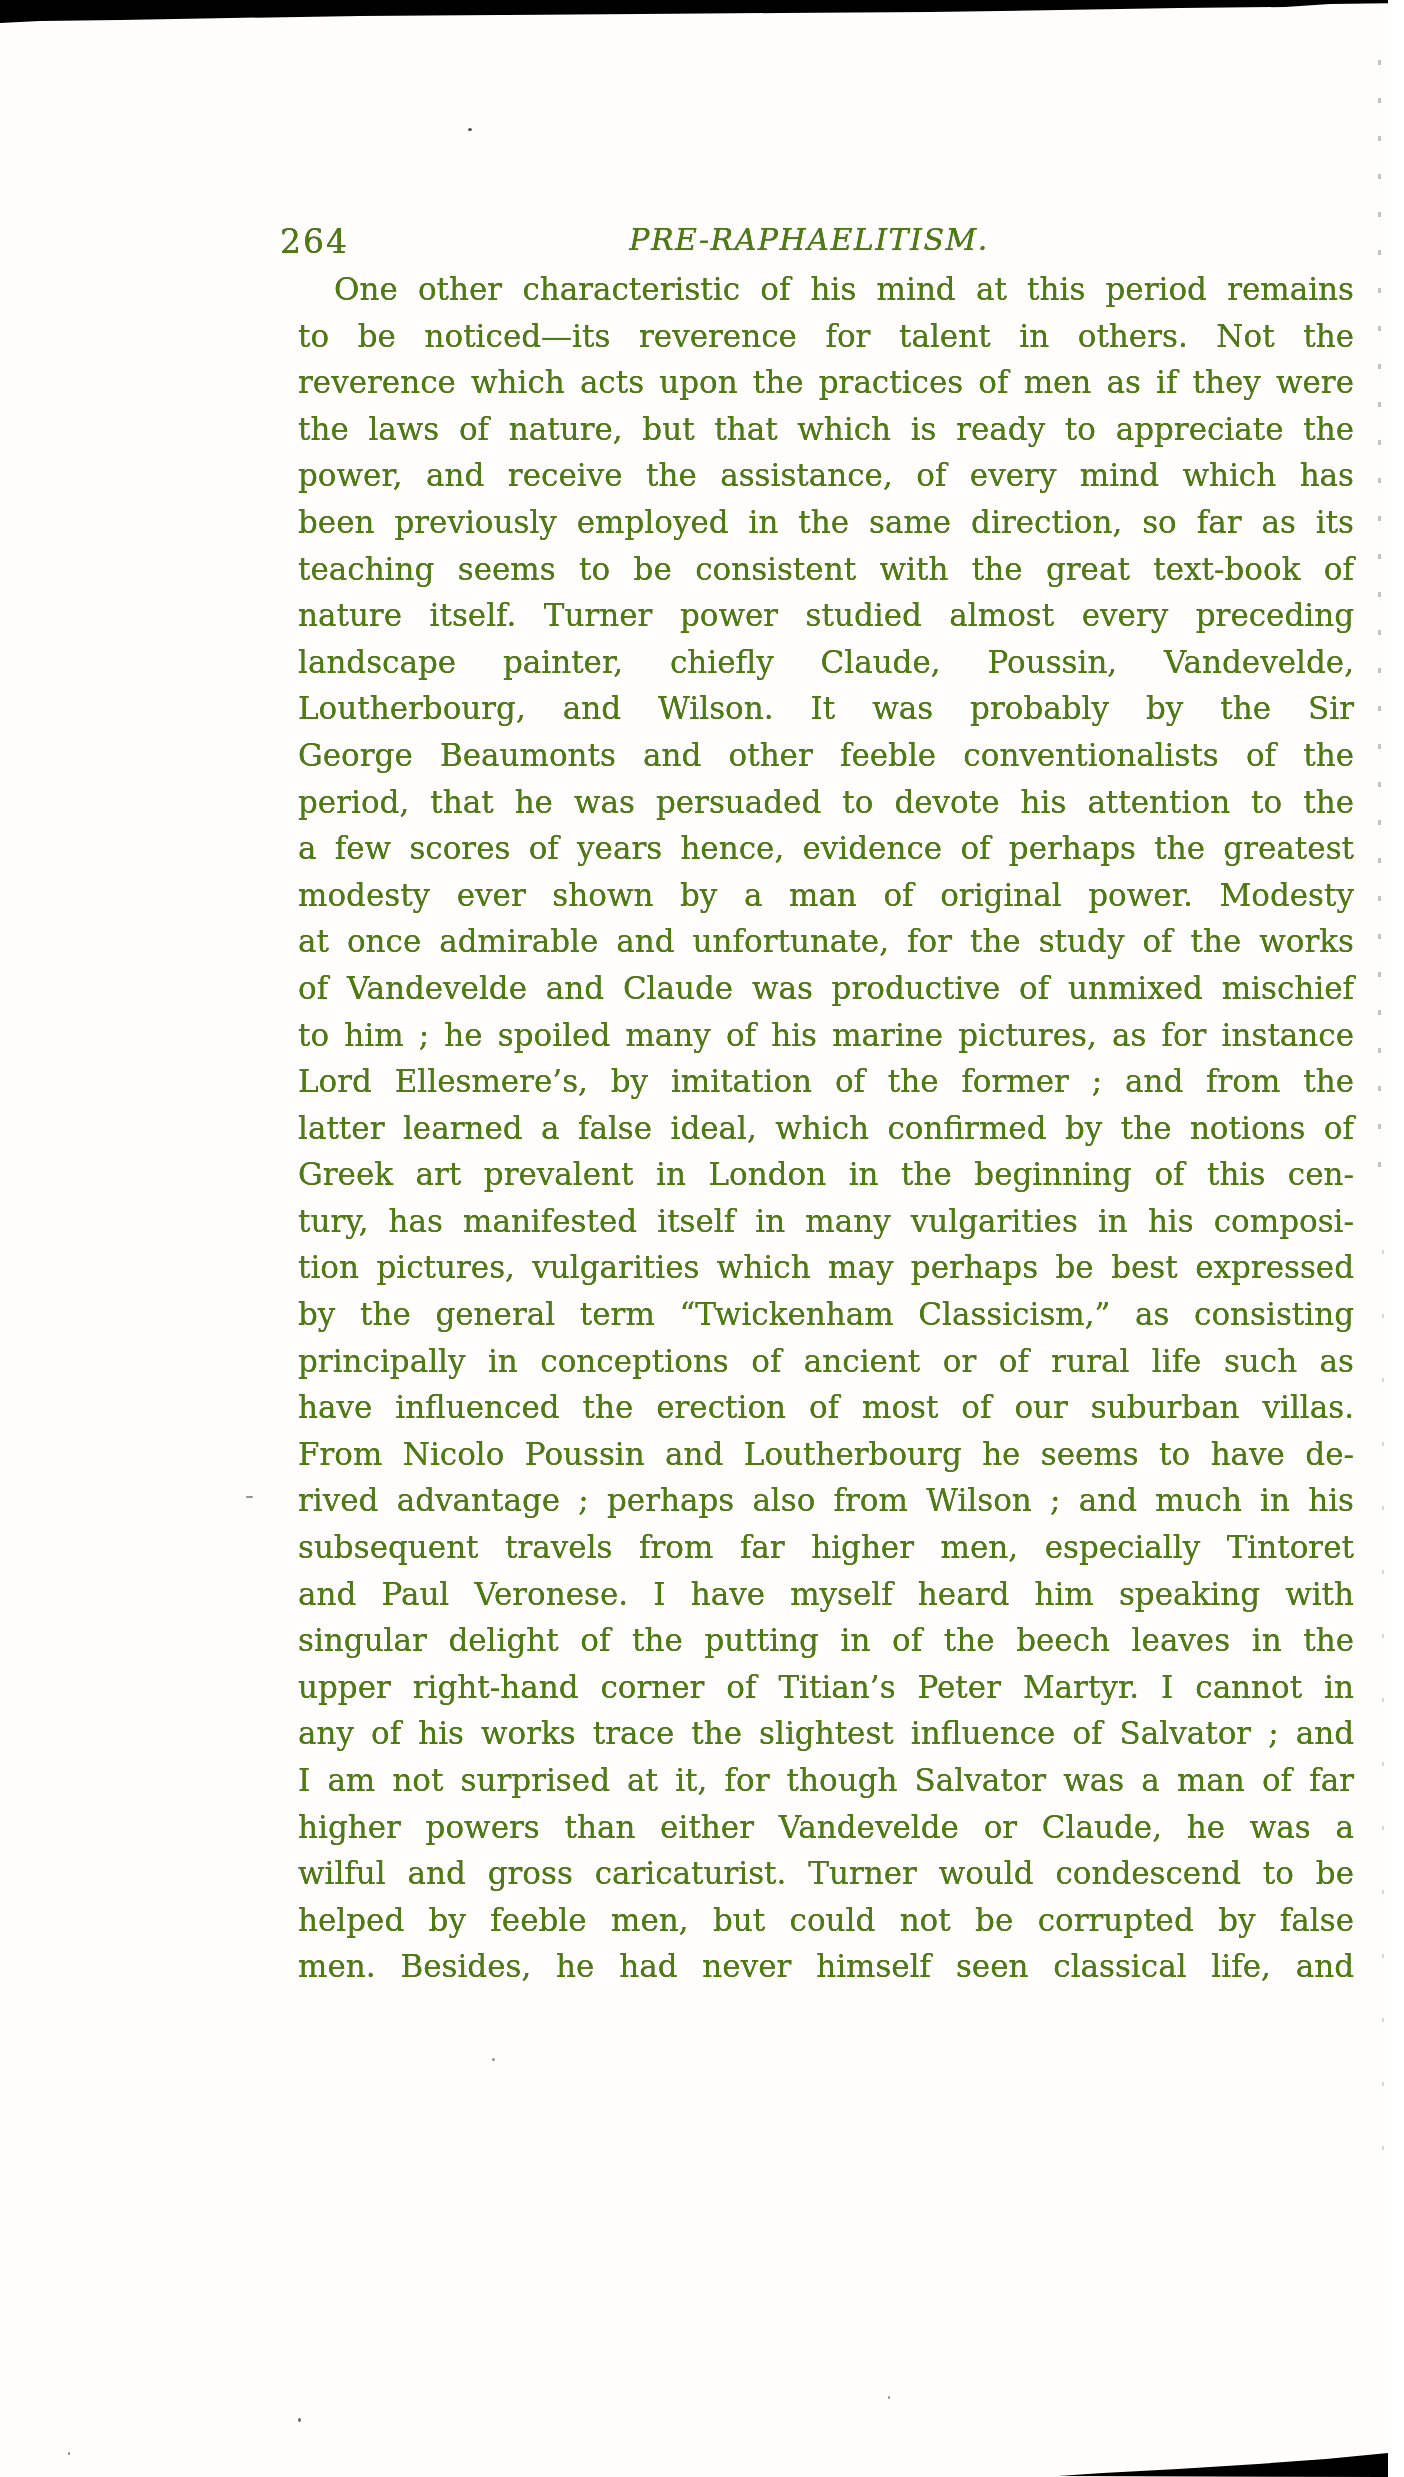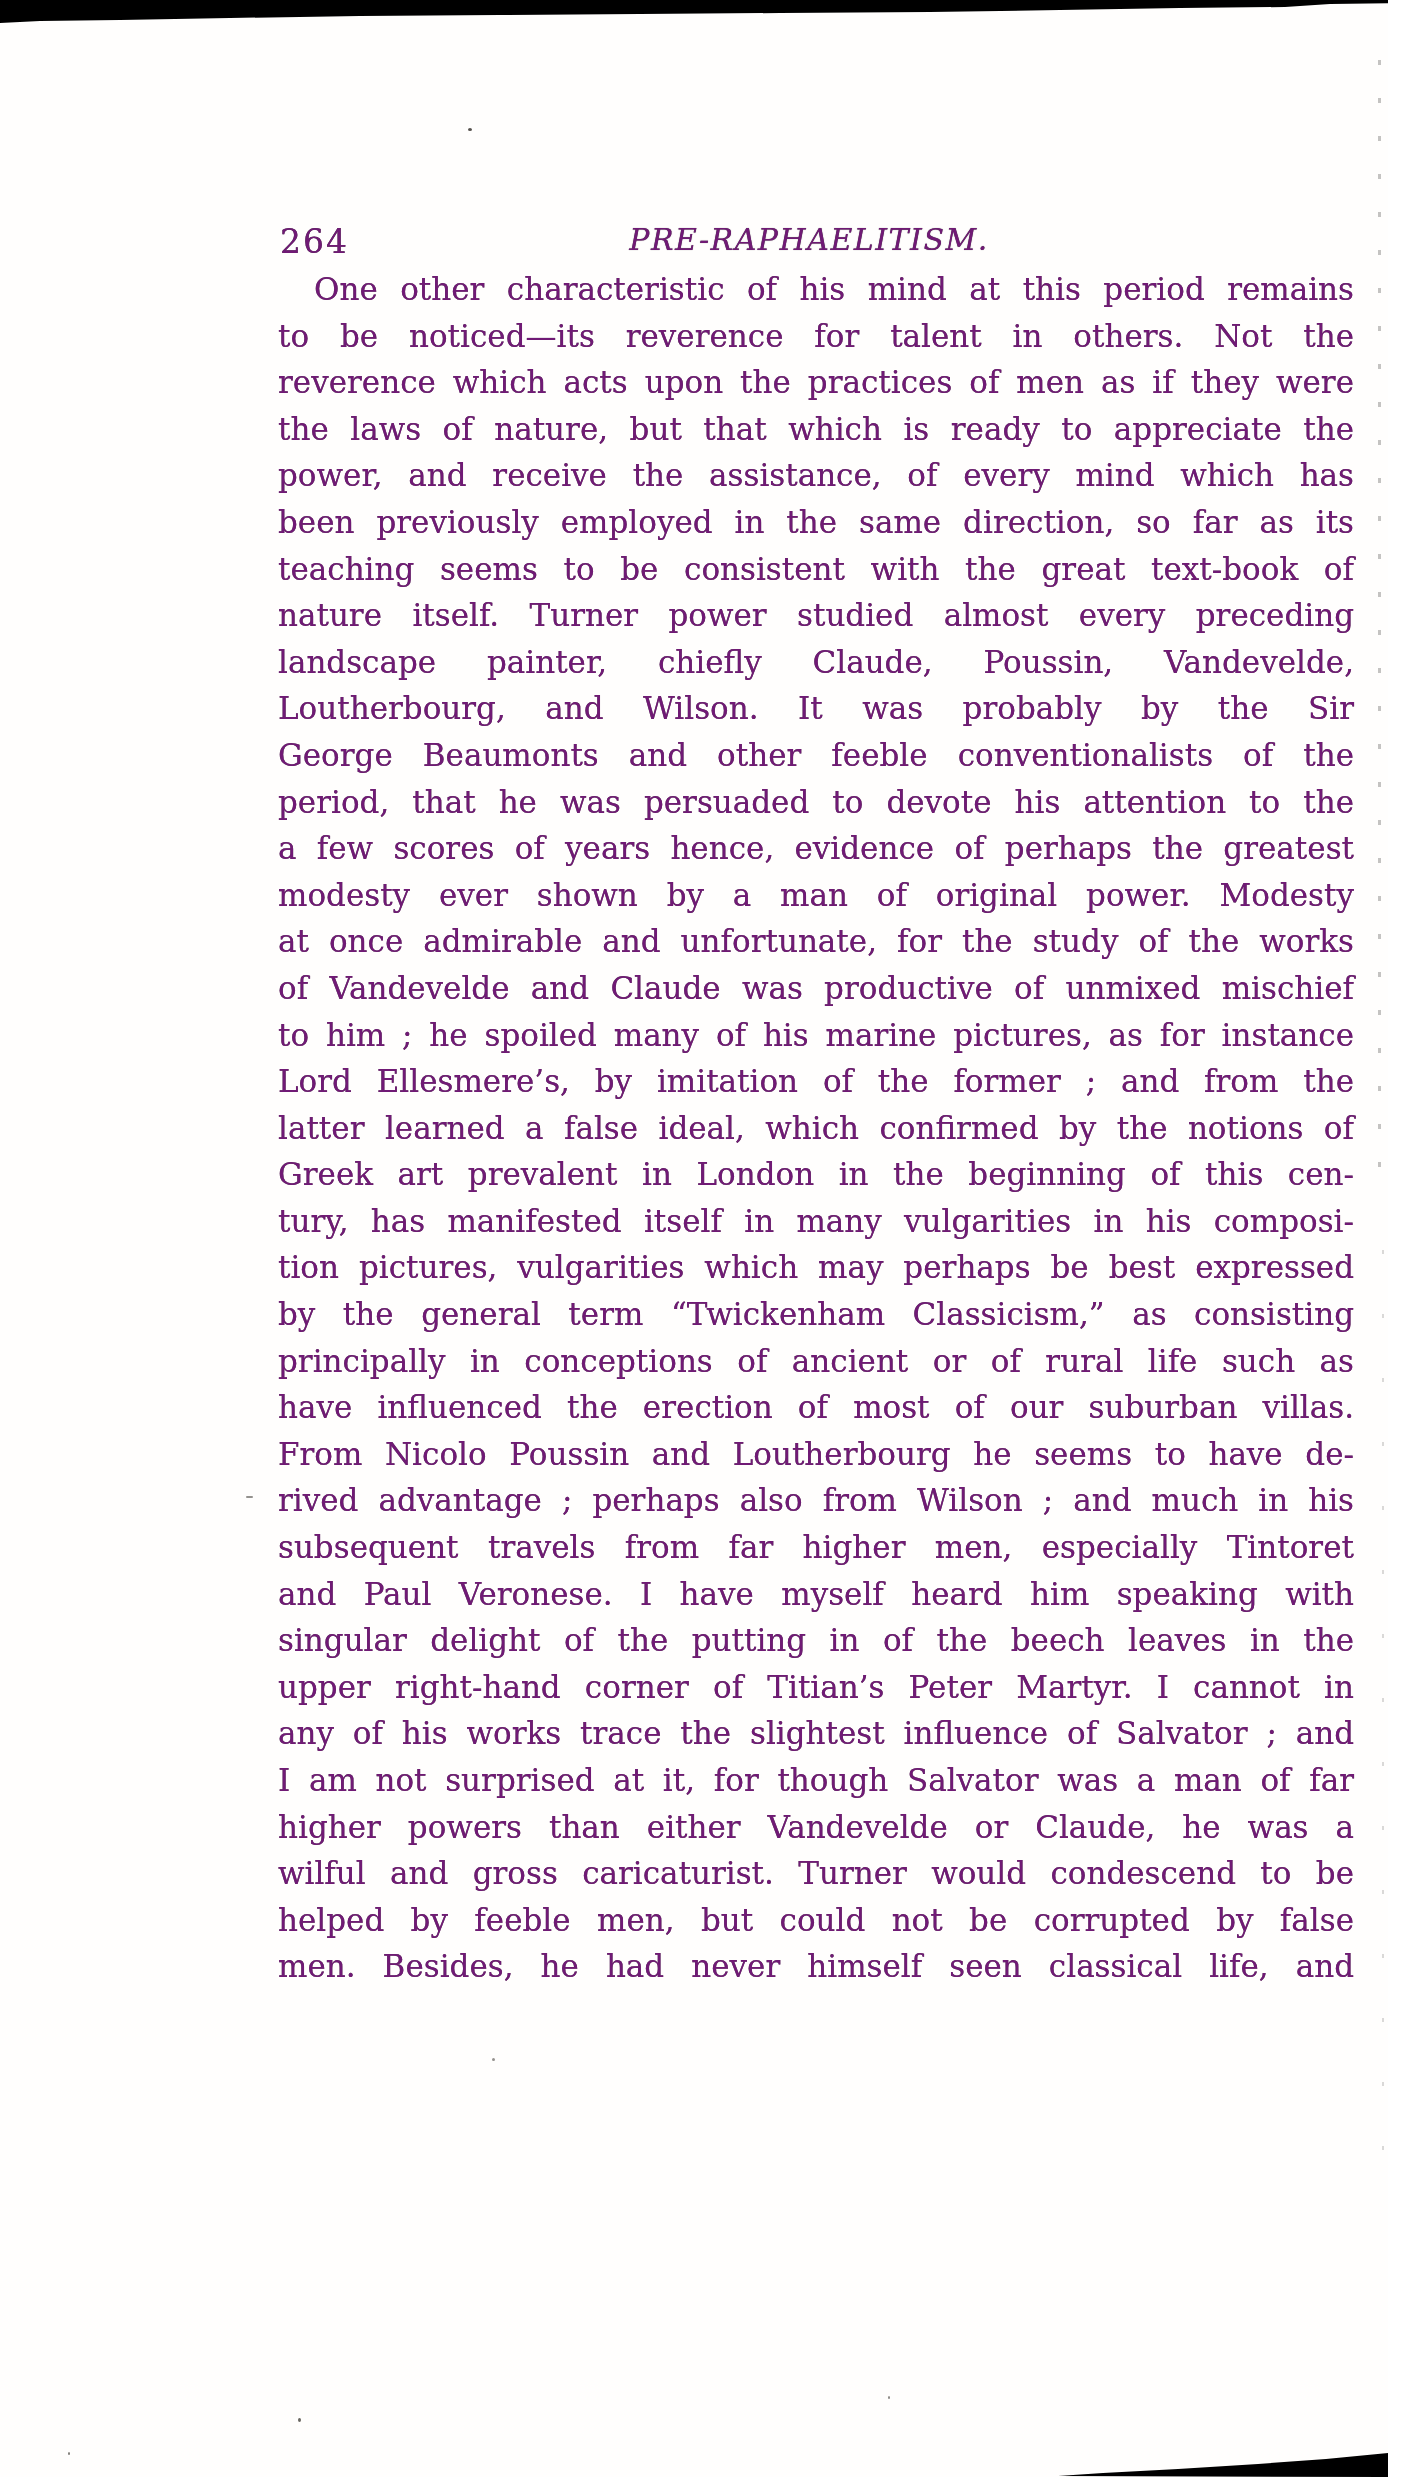--- a/index.html
+++ b/index.html
@@ -7,21 +7,21 @@
     padding: 0;
     background: #ffffff;
   }
   .scan-page {
     position: relative;
     width: 1388px;
     height: 2477px;
     background: #fffefd;
     overflow: hidden;
     font-family: "DejaVu Serif", "Liberation Serif", serif;
-    color: #701a75;
+    color: #4d7c0f;
   }
 
   
   .top-bar {
     position: absolute;
     top: 0; left: 0;
     width: 1404px; height: 24px;
     background: #000;
     clip-path: polygon(
       0px 0px, 1404px 0px, 1404px 3px, 1330px 4px, 1285px 7px,
@@ -61,20 +61,21 @@
     top: 266px;
     left: 278px;
     width: 1076px;
     font-size: 31px;
     line-height: 46.6px;
     text-shadow: 0 0 0.6px rgba(10,8,6,0.65);
   }
   .body-text .line {
     text-align: justify;
     text-align-last: justify;
+    margin-left: 20px;
   }
   .body-text .line:first-child {
     text-indent: 36px;
   }
 
   
   .edge-noise-a {
     position: absolute;
     right: 7px; top: 60px;
     width: 3px; height: 1120px;

